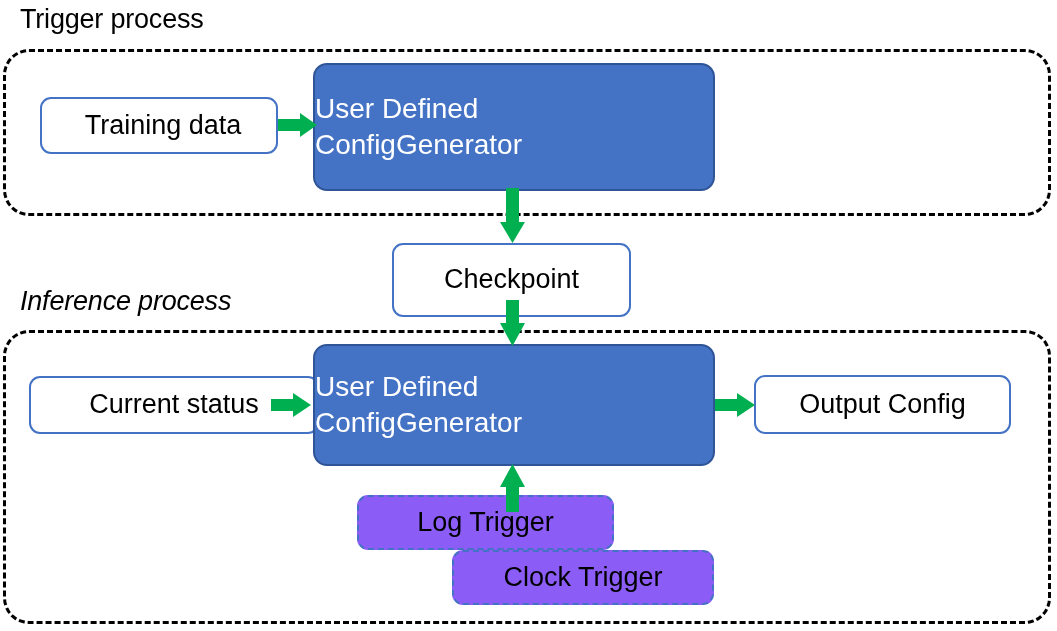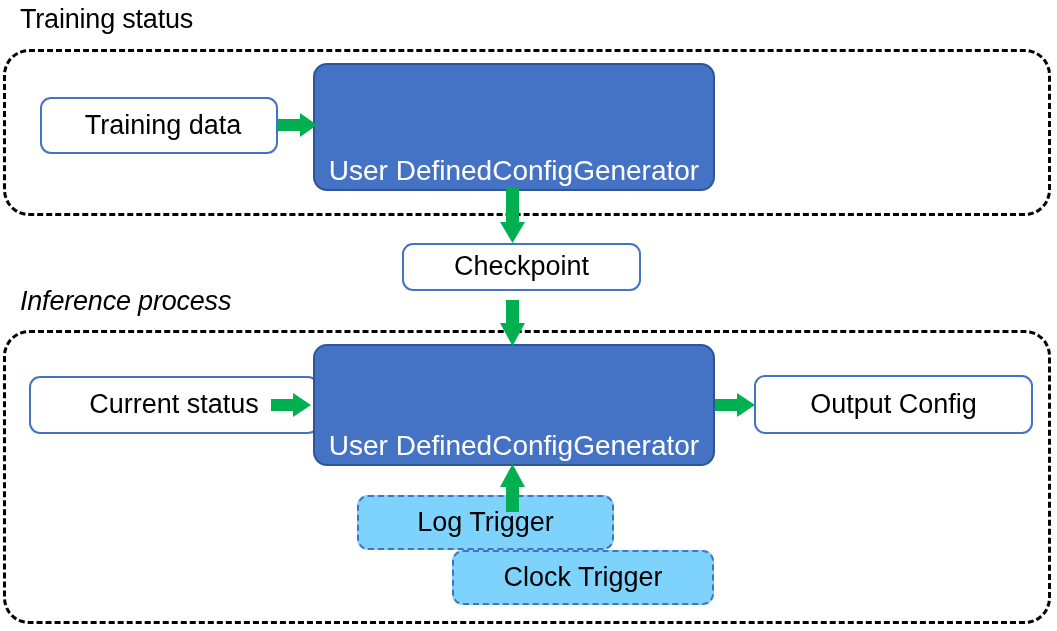--- a/index.html
+++ b/index.html
@@ -56,49 +56,49 @@
     border-radius: 11px;
     display: flex;
     align-items: center;
     justify-content: center;
     color: #000000;
     font-size: 27px;
     line-height: 1.1;
     white-space: nowrap;
   }
   #node-training-data  { left: 40px;  top: 97px;  width: 238px; height: 57px; padding-left: 8px; }
-  #node-checkpoint     { left: 402px; top: 243px; width: 239px; height: 48px; }
+  #node-checkpoint     { left: 392px; top: 243px; width: 239px; height: 74px; }
   #node-current-status { left: 29px;  top: 376px; width: 290px; height: 58px; }
-  #node-output-config  { left: 754px; top: 375px; width: 279px; height: 59px; }
+  #node-output-config  { left: 754px; top: 375px; width: 257px; height: 59px; }
 
   
   .node-filled {
     position: absolute;
     box-sizing: border-box;
     background: #4472C4;
     border: 2px solid #2F5597;
     border-radius: 14px;
     display: flex;
-    flex-direction: row;
-    align-items: flex-end;
+    flex-direction: column;
+    align-items: flex-start;
     justify-content: center;
     color: #ffffff;
     font-size: 28px;
     line-height: 1.28;
     white-space: nowrap;
     z-index: 3;
   }
   #node-generator-training  { left: 313px; top: 63px;  width: 402px; height: 128px; }
   #node-generator-inference { left: 313px; top: 344px; width: 402px; height: 122px; }
 
   
   .node-trigger {
     position: absolute;
     box-sizing: border-box;
-    background: #7dd3fc;
+    background: #8b5cf6;
     border: 2px dashed #4472C4;
     border-radius: 11px;
     display: flex;
     align-items: center;
     justify-content: center;
     color: #000000;
     font-size: 27px;
     white-space: nowrap;
   }
   #node-log-trigger   { left: 357px; top: 495px; width: 257px; height: 55px; z-index: 2; }
@@ -111,21 +111,21 @@
     width: 1057px; height: 631px;
     pointer-events: none;
     z-index: 4;
   }
 </style>
 </head>
 <body>
 
 <div id="canvas">
 
-  <div class="section-title" id="title-training">Training status</div>
+  <div class="section-title" id="title-training">Trigger process</div>
 
   <div class="section-title" id="title-inference">Inference process</div>
 
   <div class="process-container" id="container-training"></div>
 
   <div class="process-container" id="container-inference"></div>
 
   <div class="node-plain" id="node-training-data">
     <span>Training data</span>
   </div>

